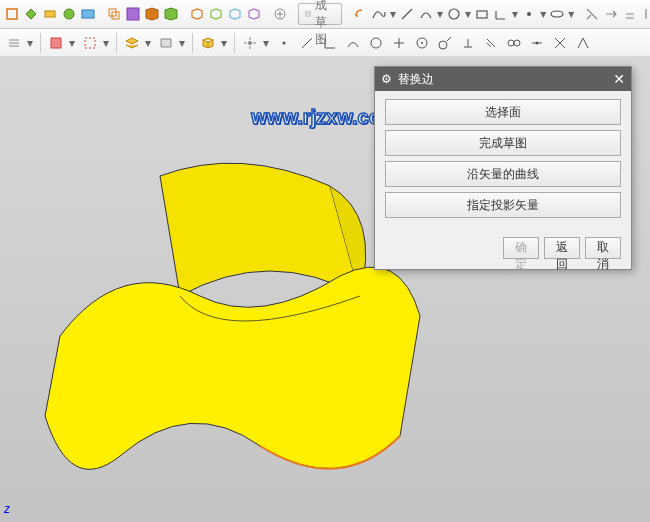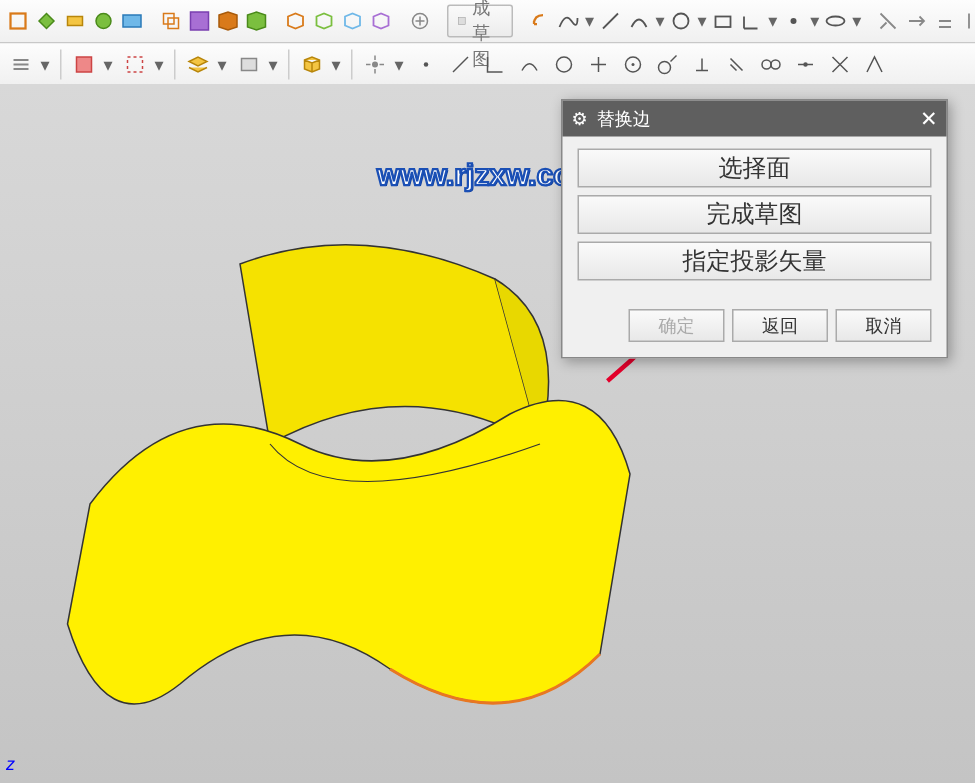--- a/index.html
+++ b/index.html
@@ -8,23 +8,23 @@
 .tb-icon{width:20px;height:20px;display:flex;align-items:center;justify-content:center;border-radius:2px;cursor:pointer}
 .tb-icon svg{width:16px;height:16px}
 .sep{width:1px;height:20px;background:#ccc;margin:0 2px}
 .canvas{position:absolute;left:0;right:0;top:56px;bottom:0;background:linear-gradient(#d8d8d8,#c4c4c4)}
 .watermark{position:absolute;left:50%;top:50px;transform:translateX(-50%);font-size:20px;font-weight:bold;color:#fff;-webkit-text-stroke:1.5px #1a4fb5;text-shadow:1px 1px 0 #0a3a9a}
 .dialog{position:absolute;right:18px;top:66px;width:256px;background:#f0f0f0;border:1px solid #888;box-shadow:2px 2px 8px rgba(0,0,0,0.3)}
 .dlg-title{background:#5f5f5f;color:#fff;height:24px;display:flex;align-items:center;padding:0 6px;font-size:12px}
 .dlg-title .gear{margin-right:6px}
 .dlg-title .close{margin-left:auto;cursor:pointer;font-size:14px}
 .dlg-body{padding:8px 10px}
-.dlg-btn{display:block;width:100%;height:26px;margin-bottom:5px;background:linear-gradient(#fafafa,#e8e8e8);border:1px solid #aaa;cursor:pointer;font-size:16px;color:#333}
+.dlg-btn{display:block;width:100%;height:26px;margin-bottom:5px;background:linear-gradient(#fafafa,#e8e8e8);border:1px solid #aaa;cursor:pointer;font-size:12px;color:#333}
 .dlg-actions{display:flex;justify-content:flex-end;gap:5px;padding:6px 10px 10px}
-.dlg-act{width:64px;height:22px;background:linear-gradient(#fafafa,#e8e8e8);border:1px solid #aaa;cursor:pointer;font-size:12px;color:#333}
+.dlg-act{width:36px;height:22px;background:linear-gradient(#fafafa,#e8e8e8);border:1px solid #aaa;cursor:pointer;font-size:12px;color:#333}
 .dlg-act.disabled{color:#aaa;cursor:default}
 .arrow{position:absolute;left:400px;top:128px;pointer-events:none}
 .shape{position:absolute;left:40px;top:90px;width:400px;height:360px}
 .axis{position:absolute;left:4px;bottom:6px;color:#0000ff;font-size:12px;font-style:italic}
 .sketch-btn{display:flex;align-items:center;height:20px;padding:0 6px;border:1px solid #bbb;background:linear-gradient(#fafafa,#ececec);border-radius:2px;gap:4px;color:#777;cursor:default}
 .dd{width:8px;color:#666}
 </style>
 </head>
 <body>
 
@@ -336,20 +336,21 @@
 
 <div class="dialog">
   <div class="dlg-title">
     <span class="gear">⚙</span>
     <span>替换边</span>
     <span class="close">✕</span>
   </div>
   <div class="dlg-body">
     <button class="dlg-btn">选择面</button>
     <button class="dlg-btn">完成草图</button>
+    <button class="dlg-btn">沿矢量的曲线</button>
     <button class="dlg-btn">指定投影矢量</button>
   </div>
   <div class="dlg-actions">
     <button class="dlg-act disabled">确定</button>
     <button class="dlg-act">返回</button>
     <button class="dlg-act">取消</button>
   </div>
 </div>
 
 </body></html>

